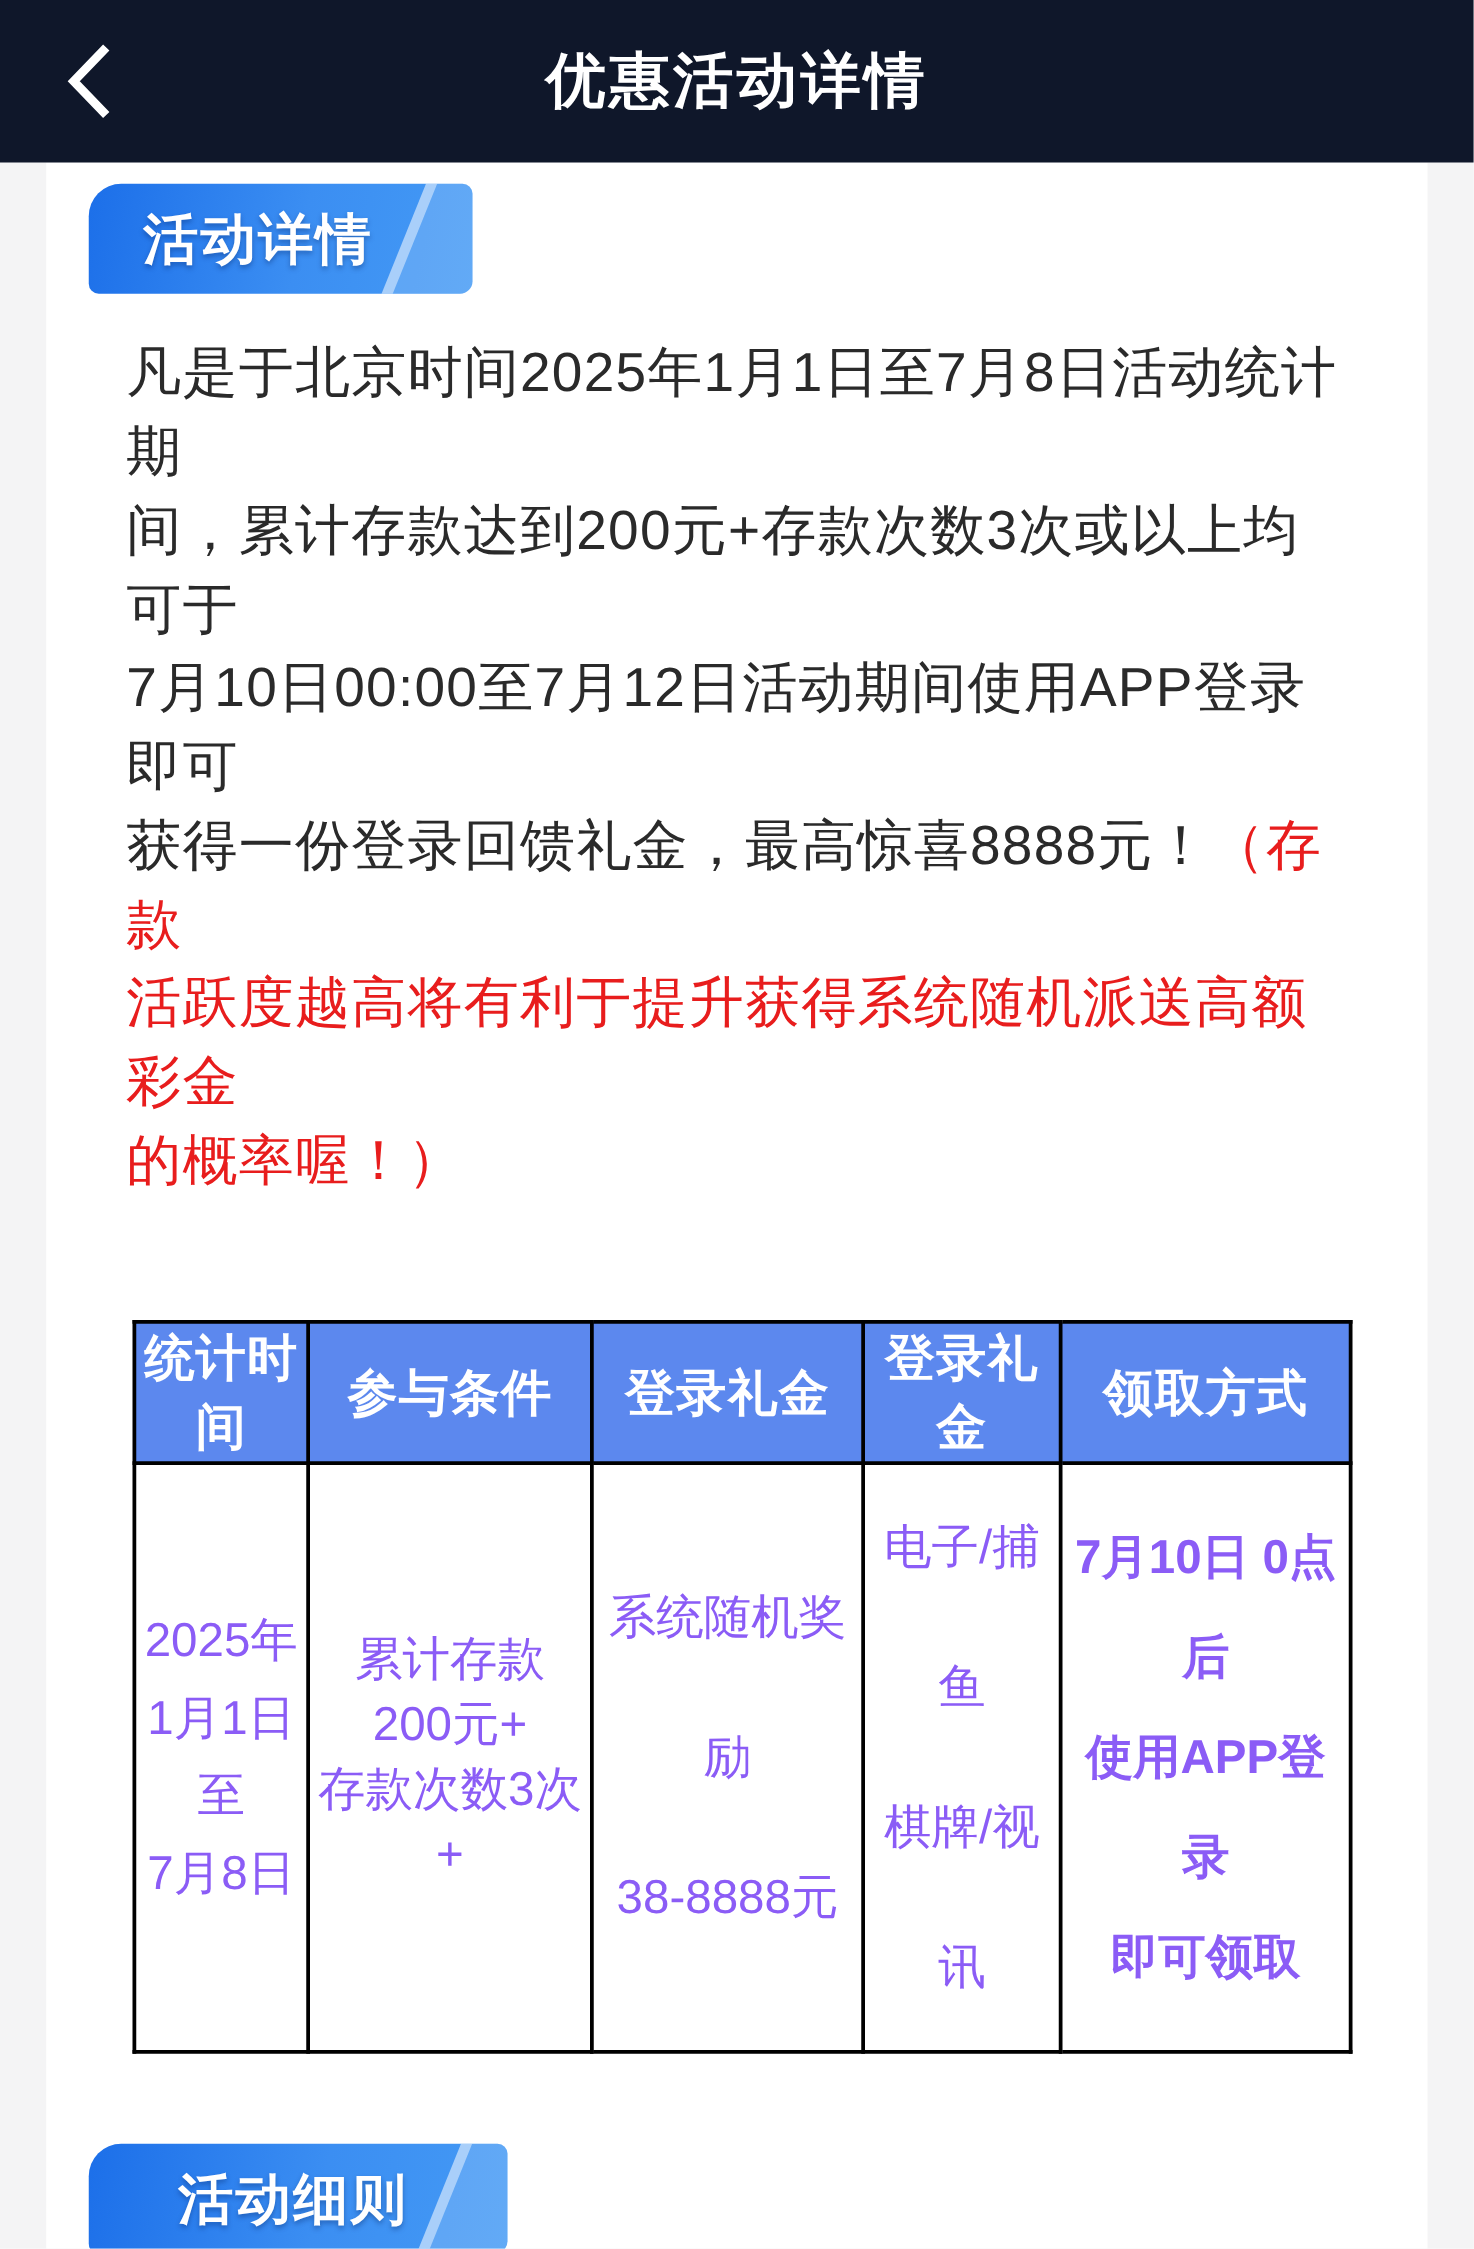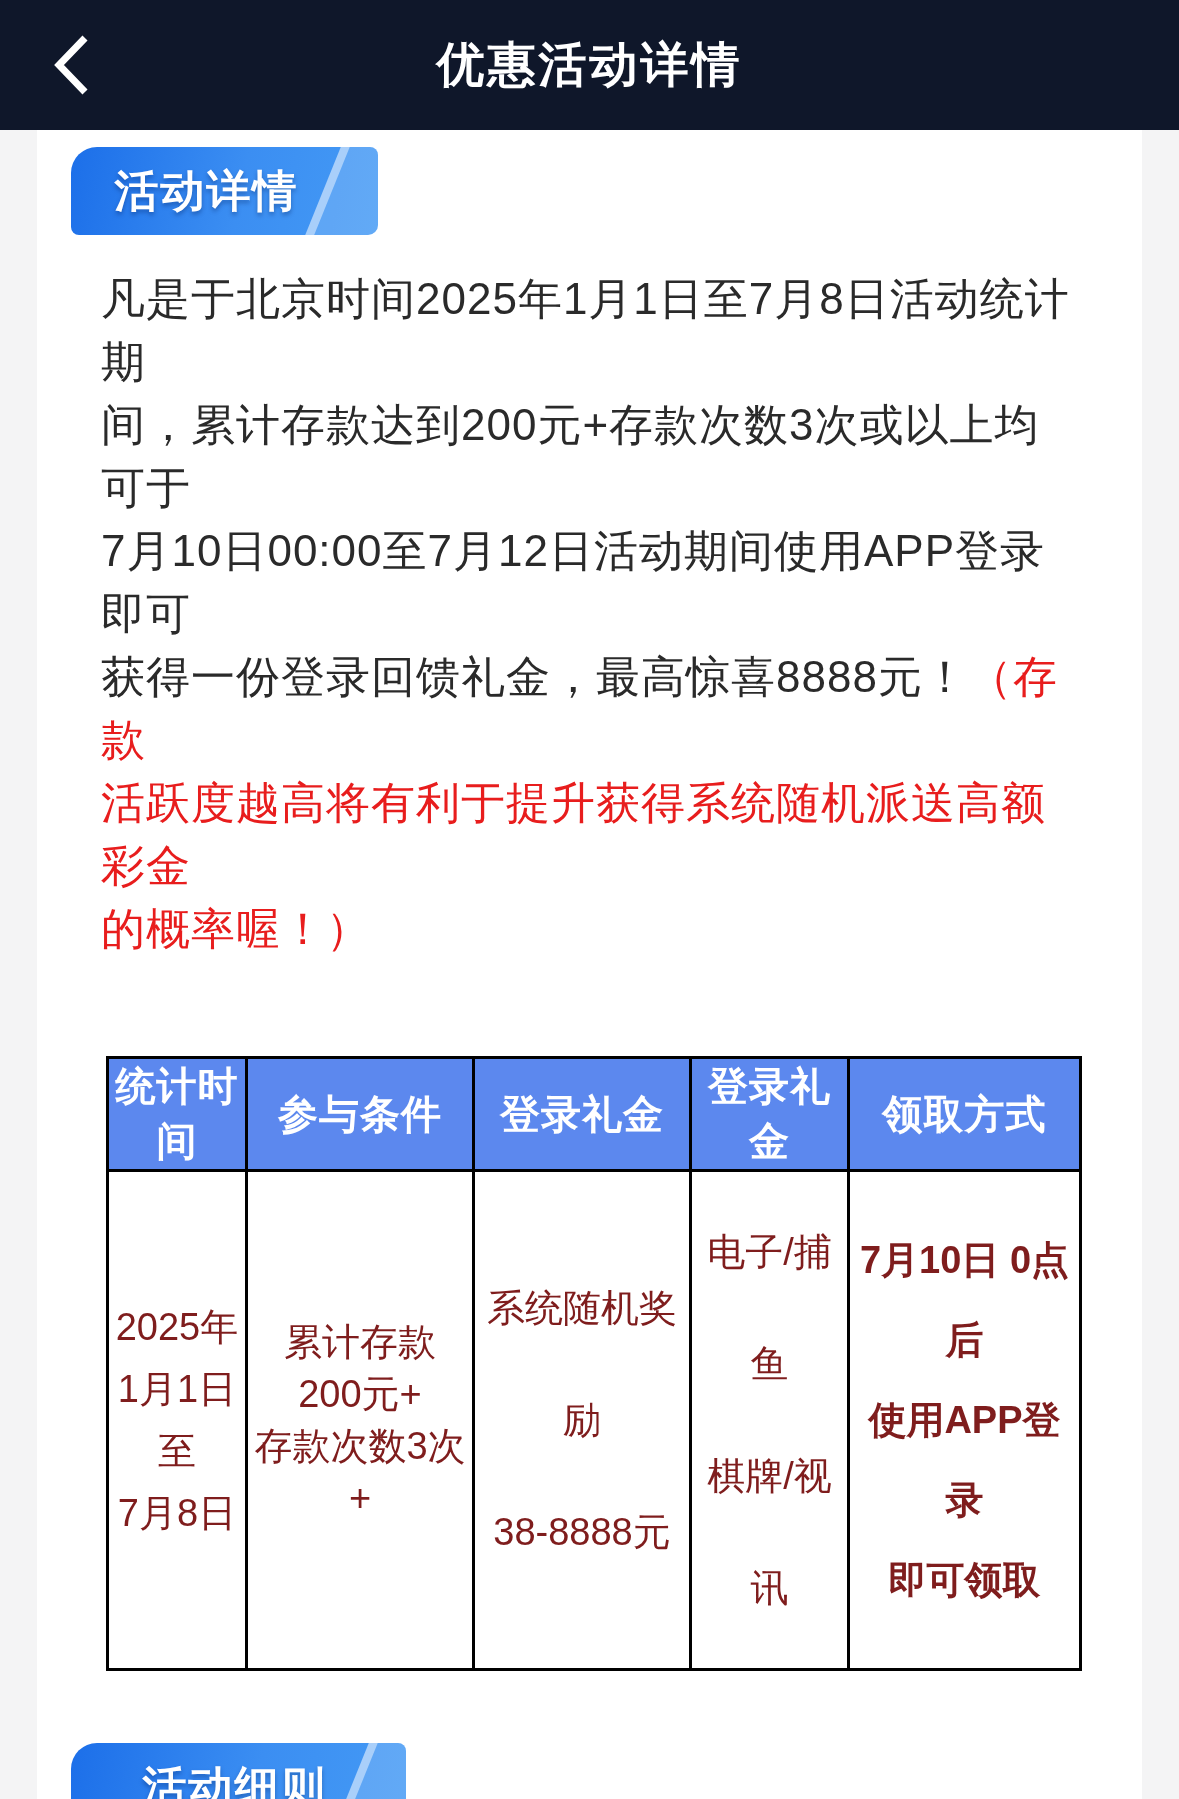--- a/index.html
+++ b/index.html
@@ -58,22 +58,22 @@
   table.promo{
     border-collapse:collapse;table-layout:fixed;
     width:973px;margin:96px 0 0 69px;
   }
   .promo th,.promo td{border:3px solid #000;text-align:center;}
   .promo th{
     background:#5c88ee;color:#ffffff;
     font-size:40px;font-weight:700;height:72px;padding:0;letter-spacing:1px;
   }
   .promo td{
-    font-size:38px;color:#7f1d1d;vertical-align:middle;
-    white-space:pre-line;padding:24px 4px;
+    font-size:38px;color:#8b5cf6;vertical-align:middle;
+    white-space:pre-line;padding:10px 4px;
   }
   td.c-time{line-height:62px;}
   td.c-cond{line-height:52px;}
   td.c-bonus{line-height:112px;}
   td.c-games{line-height:112px;}
   td.c-claim{line-height:80px;font-weight:bold;}
 </style>
 </head>
 <body>
 

